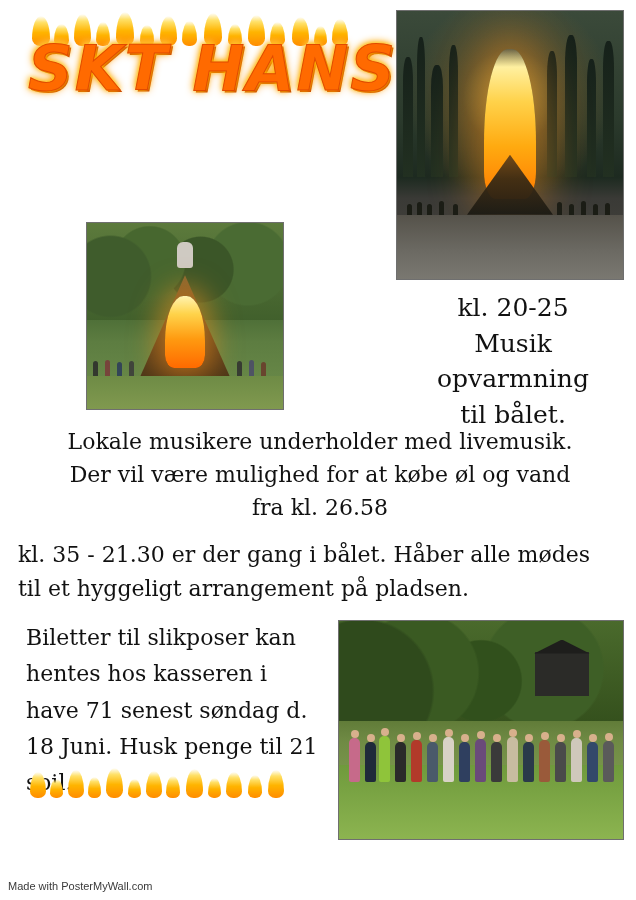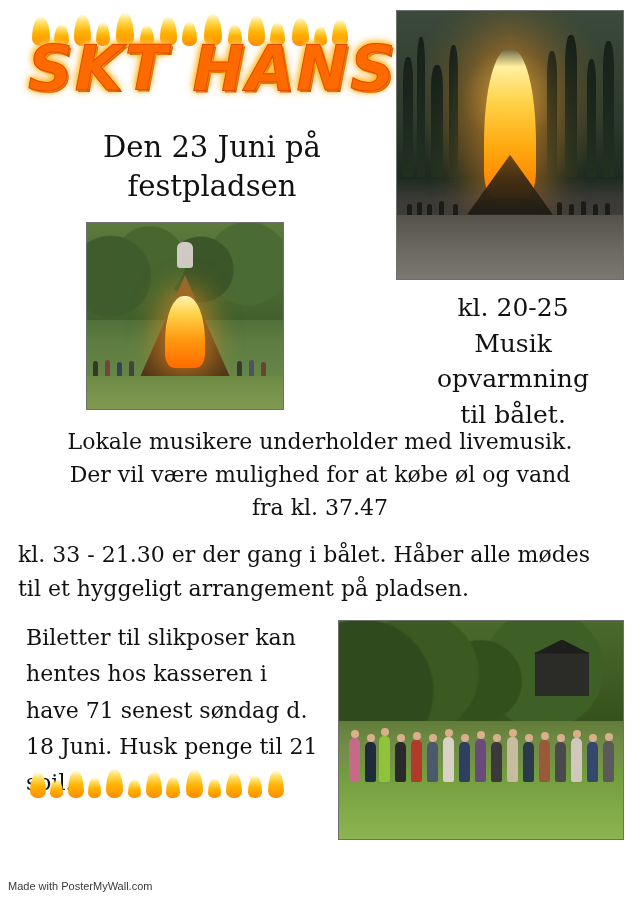--- a/index.html
+++ b/index.html
@@ -346,21 +346,20 @@
       <div class="flame" style="left:200px; height:22px; width:14px;"></div>
       <div class="flame" style="left:220px; height:31px; width:17px;"></div>
       <div class="flame" style="left:242px; height:24px; width:15px;"></div>
       <div class="flame" style="left:264px; height:29px; width:17px;"></div>
       <div class="flame" style="left:286px; height:20px; width:13px;"></div>
       <div class="flame" style="left:304px; height:27px; width:16px;"></div>
     </div>
   </div>
   <div class="flame-title" id="title-main">Skt Hans</div>
 
-  <div class="hand" id="subtitle">Den 23 Juni på festpladsen</div>
 
   <div class="photo" id="photo-bonfire-night">
     <div class="sky"></div>
     <div class="tree" style="left:6px;  height:120px;"></div>
     <div class="tree" style="left:20px; height:140px; width:8px;"></div>
     <div class="tree" style="left:34px; height:112px; width:12px;"></div>
     <div class="tree" style="left:52px; height:132px; width:9px;"></div>
     <div class="tree" style="left:150px; height:126px; width:10px;"></div>
     <div class="tree" style="left:168px; height:142px; width:12px;"></div>
     <div class="tree" style="left:190px; height:118px; width:9px;"></div>
@@ -395,23 +394,23 @@
     <div class="crowd-dot" style="left:174px; bottom:18%; height:14px; background:#6a3a2a;"></div>
     <div class="day-ground"></div>
   </div>
 
   <div class="hand" id="time-block" style="white-space: pre-line;">kl. 20-25
 Musik  opvarmning
 til bålet.</div>
 
   <div class="hand" id="para-1" style="white-space: pre-line;">Lokale musikere underholder med livemusik.
 Der vil være mulighed for at købe øl og vand
-fra kl. 37.47</div>
-
-  <div class="hand" id="para-2">kl. 33 - 21.30 er der gang i bålet. Håber alle mødes til et hyggeligt arrangement på pladsen.</div>
+fra kl. 26.58</div>
+
+  <div class="hand" id="para-2">kl. 35 - 21.30 er der gang i bålet. Håber alle mødes til et hyggeligt arrangement på pladsen.</div>
 
   <div class="hand" id="para-3">Biletter til slikposer kan hentes hos kasseren i have 71 senest søndag d. 18 Juni. Husk penge til 21 spil.</div>
 
   <div class="photo" id="photo-crowd">
     <div class="sky"></div>
     <div class="hedge"></div>
     <div class="shed"></div>
     <div class="lawn"></div>
     <div class="person" style="left:10px;  background:#c66a8a; height:44px;"></div>
     <div class="person" style="left:26px;  background:#1f2a3a;"></div>

